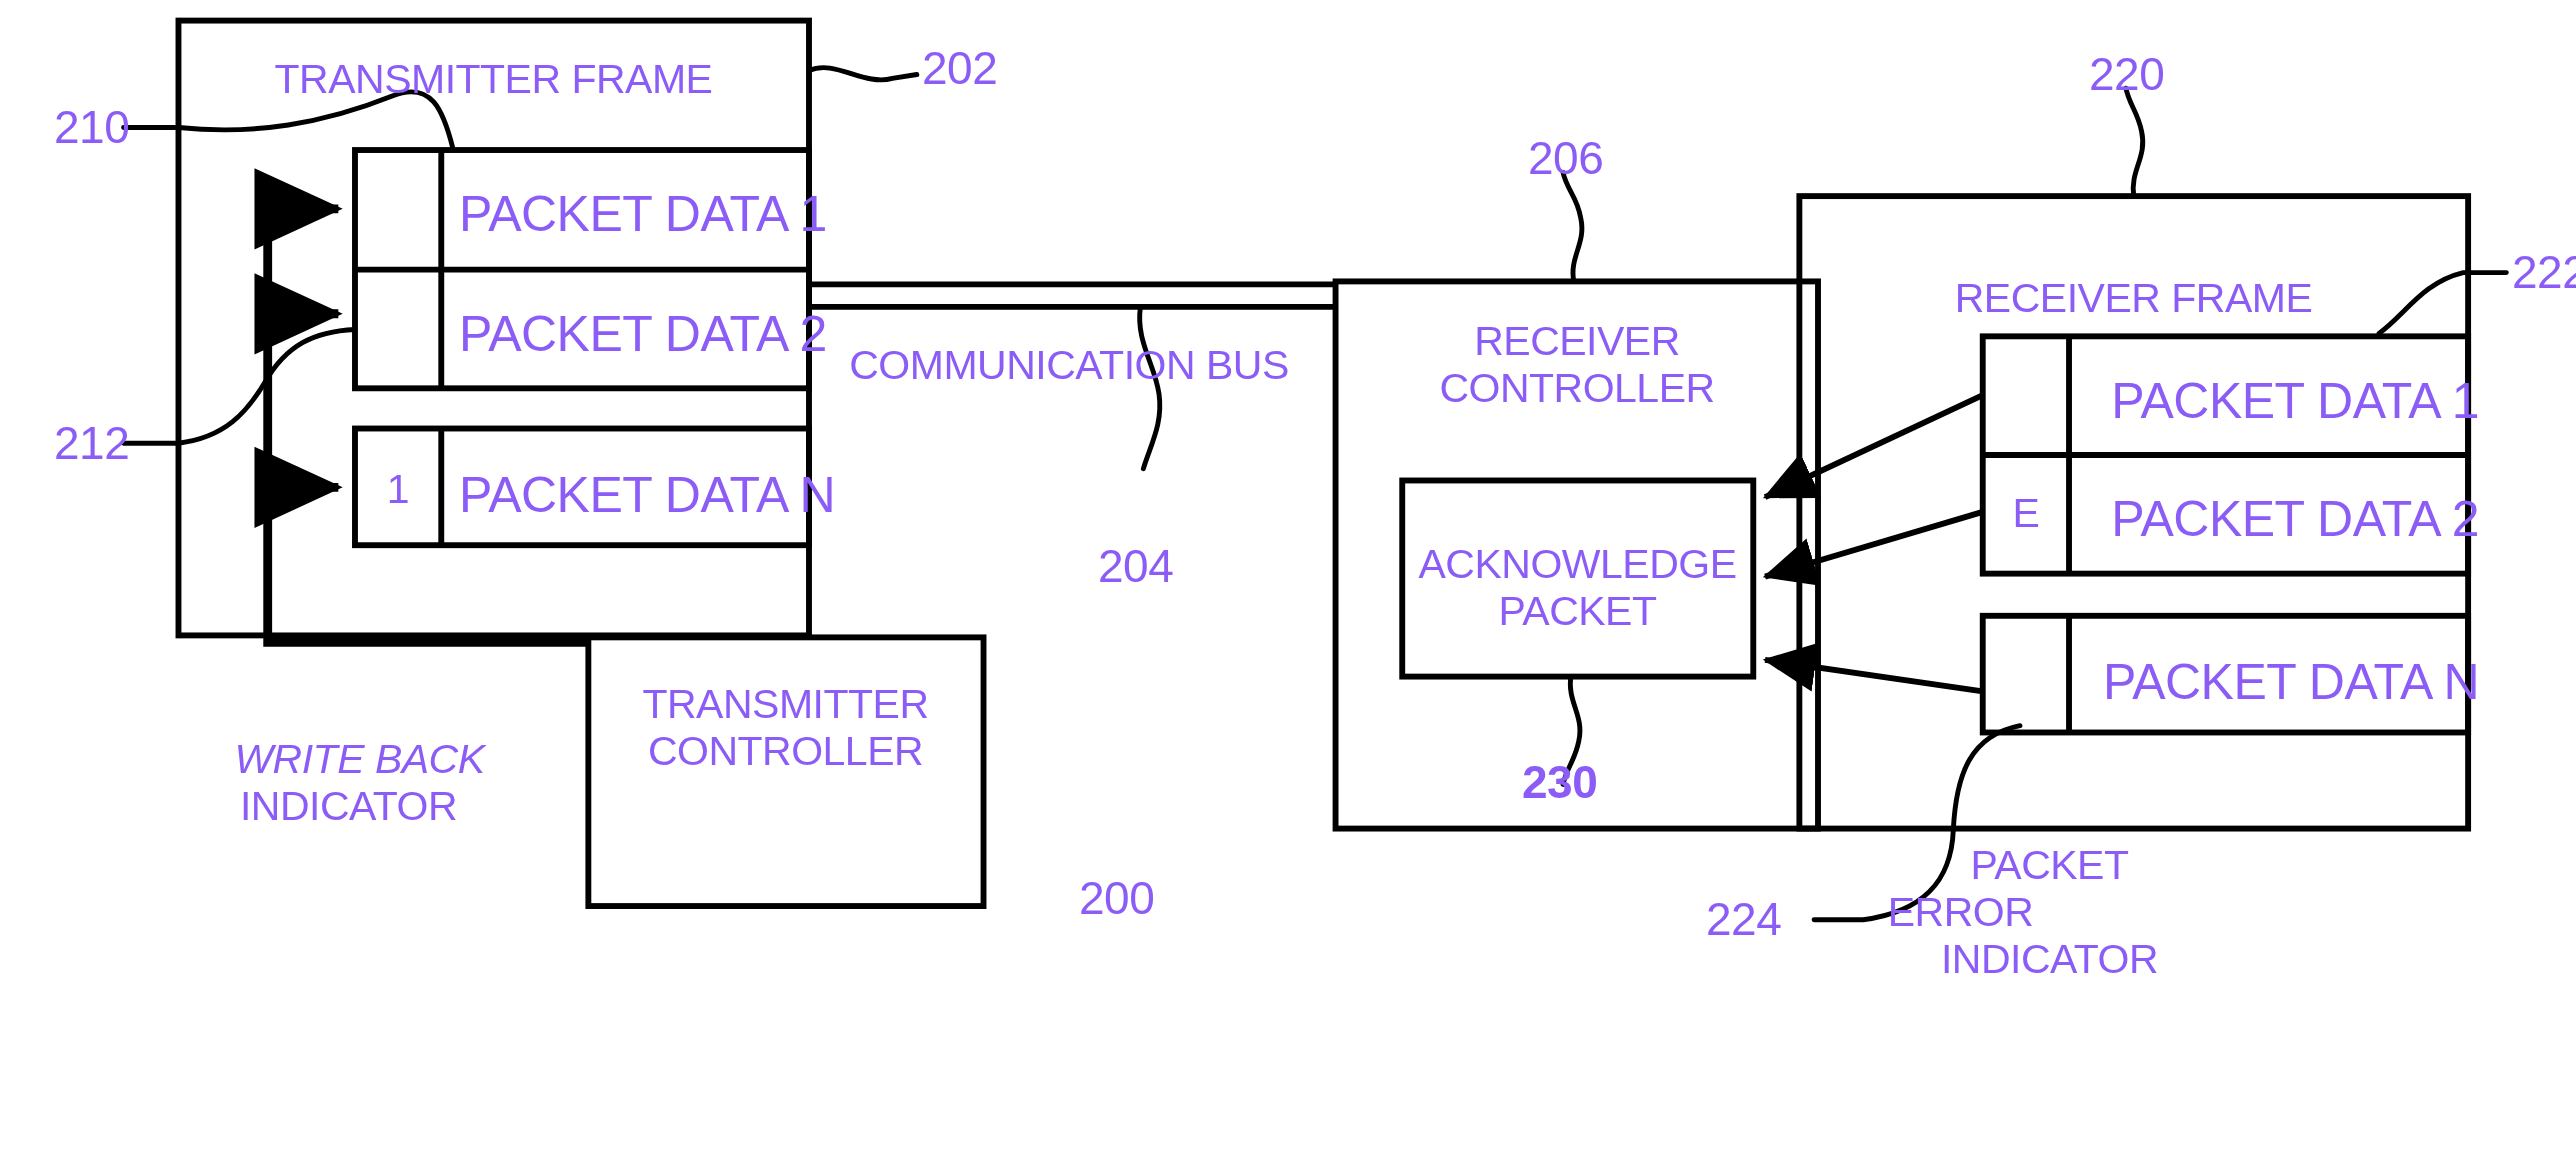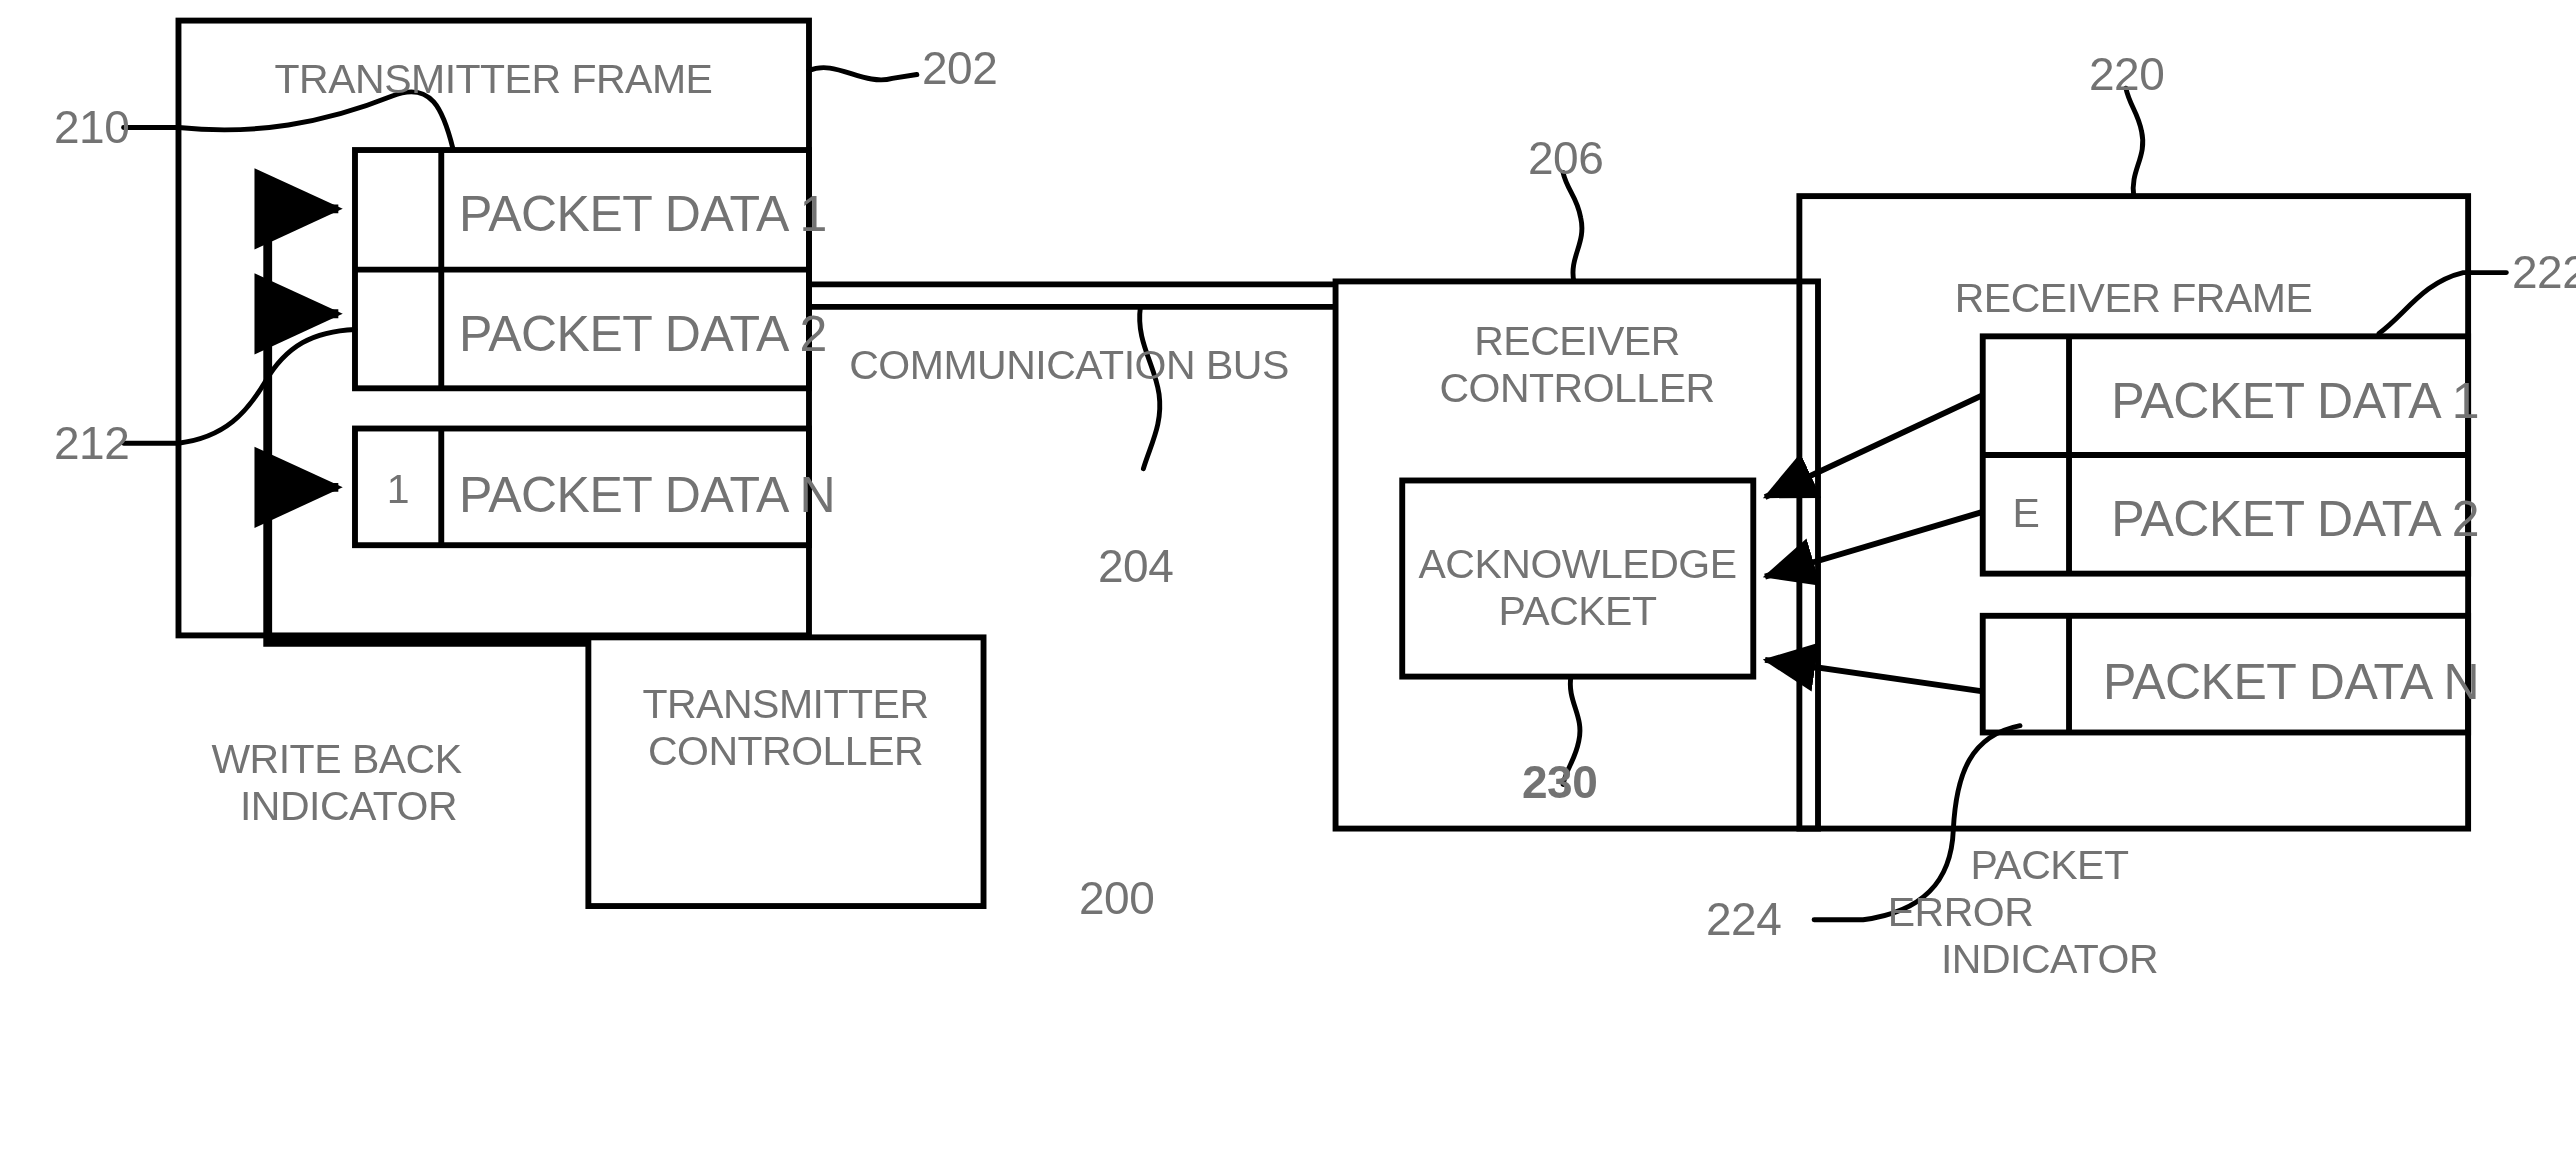--- a/index.html
+++ b/index.html
@@ -20,21 +20,21 @@
   }
   #figure svg {
     position: absolute;
     left: 0;
     top: 0;
     width: 2576px;
     height: 1161px;
   }
   .lbl {
     position: absolute;
-    color: #737373;
+    color: #8b5cf6;
     font-family: "Liberation Sans", sans-serif;
     white-space: pre;
     line-height: 1.12;
     letter-spacing: -0.5px;
     user-select: none;
   }
   .t-box {
     font-size: 41px;
     text-align: center;
   }
@@ -170,21 +170,21 @@
 
   <div class="lbl t-flag" style="left:355px; top:306px; width:86px;"></div>
   <div class="lbl t-row" style="left:459px; top:306px; width:353px;">PACKET DATA 2</div>
 
   <div class="lbl t-flag" style="left:355px; top:467px; width:86px;">1</div>
   <div class="lbl t-row" style="left:459px; top:467px; width:353px;">PACKET DATA N</div>
 
   <div class="lbl t-box" style="left:588px; top:682px; width:395px;">TRANSMITTER</div>
   <div class="lbl t-box" style="left:588px; top:729px; width:395px;">CONTROLLER</div>
 
-  <div class="lbl t-note" style="left:155px; top:737px; width:363px;">WRITE BACK</div>
+  <div class="lbl t-note" style="left:178px; top:737px; width:363px;font-style:italic;">WRITE BACK</div>
   <div class="lbl t-note" style="left:167px; top:784px; width:363px;">INDICATOR</div>
 
   <div class="lbl t-box" style="left:1336px; top:319px; width:482px;">RECEIVER</div>
 
   <div class="lbl t-box" style="left:824px; top:343px; width:490px;">COMMUNICATION BUS</div>
   <div class="lbl t-box" style="left:1336px; top:366px; width:482px;">CONTROLLER</div>
 
   <div class="lbl t-box" style="left:1402px; top:542px; width:351px;">ACKNOWLEDGE</div>
   <div class="lbl t-box" style="left:1402px; top:589px; width:351px;">PACKET</div>
 

